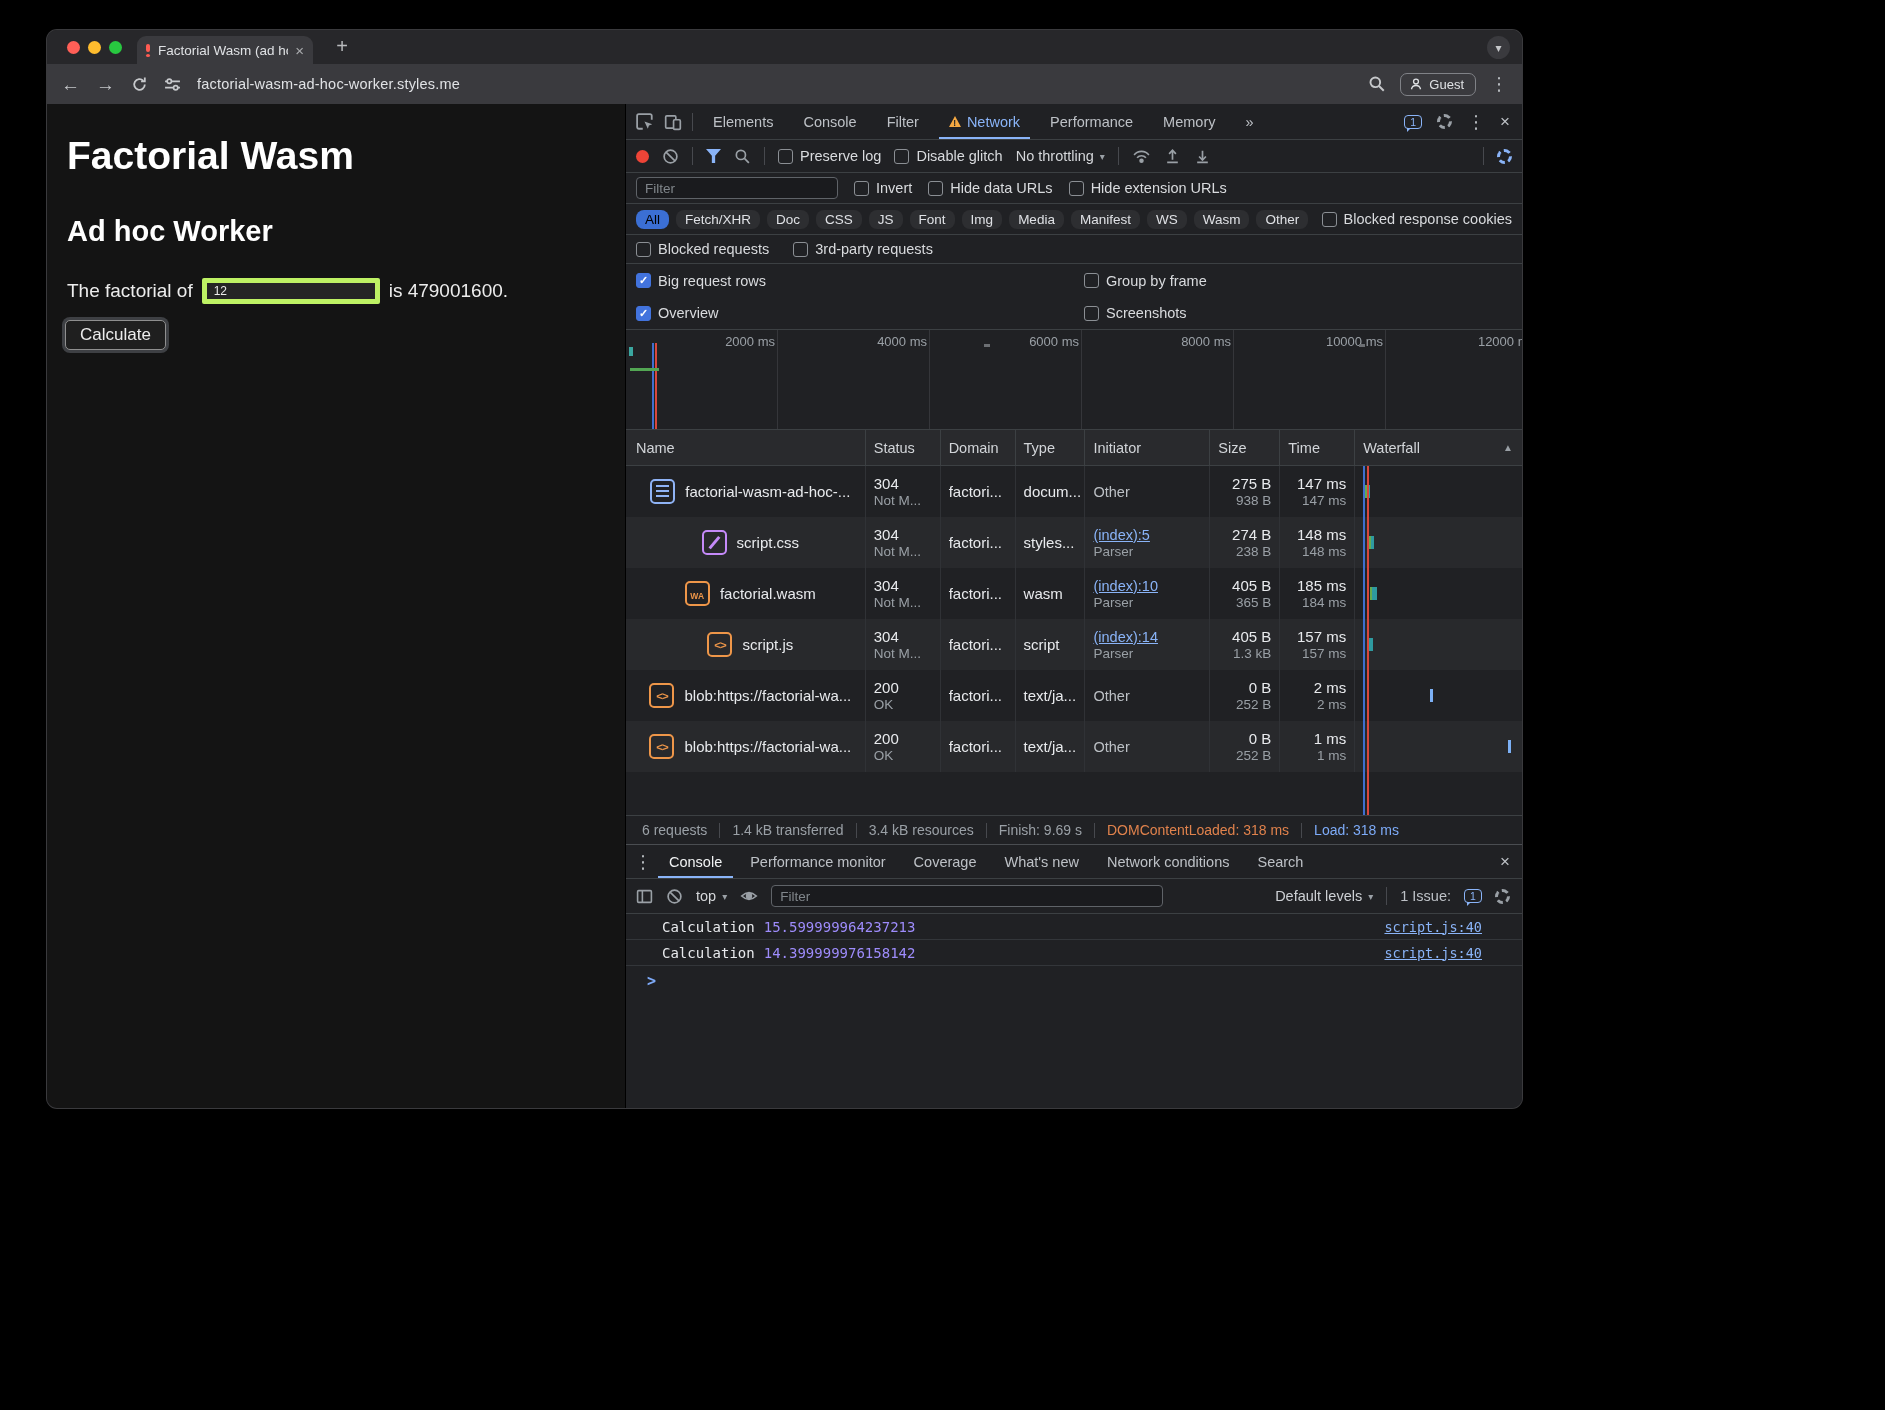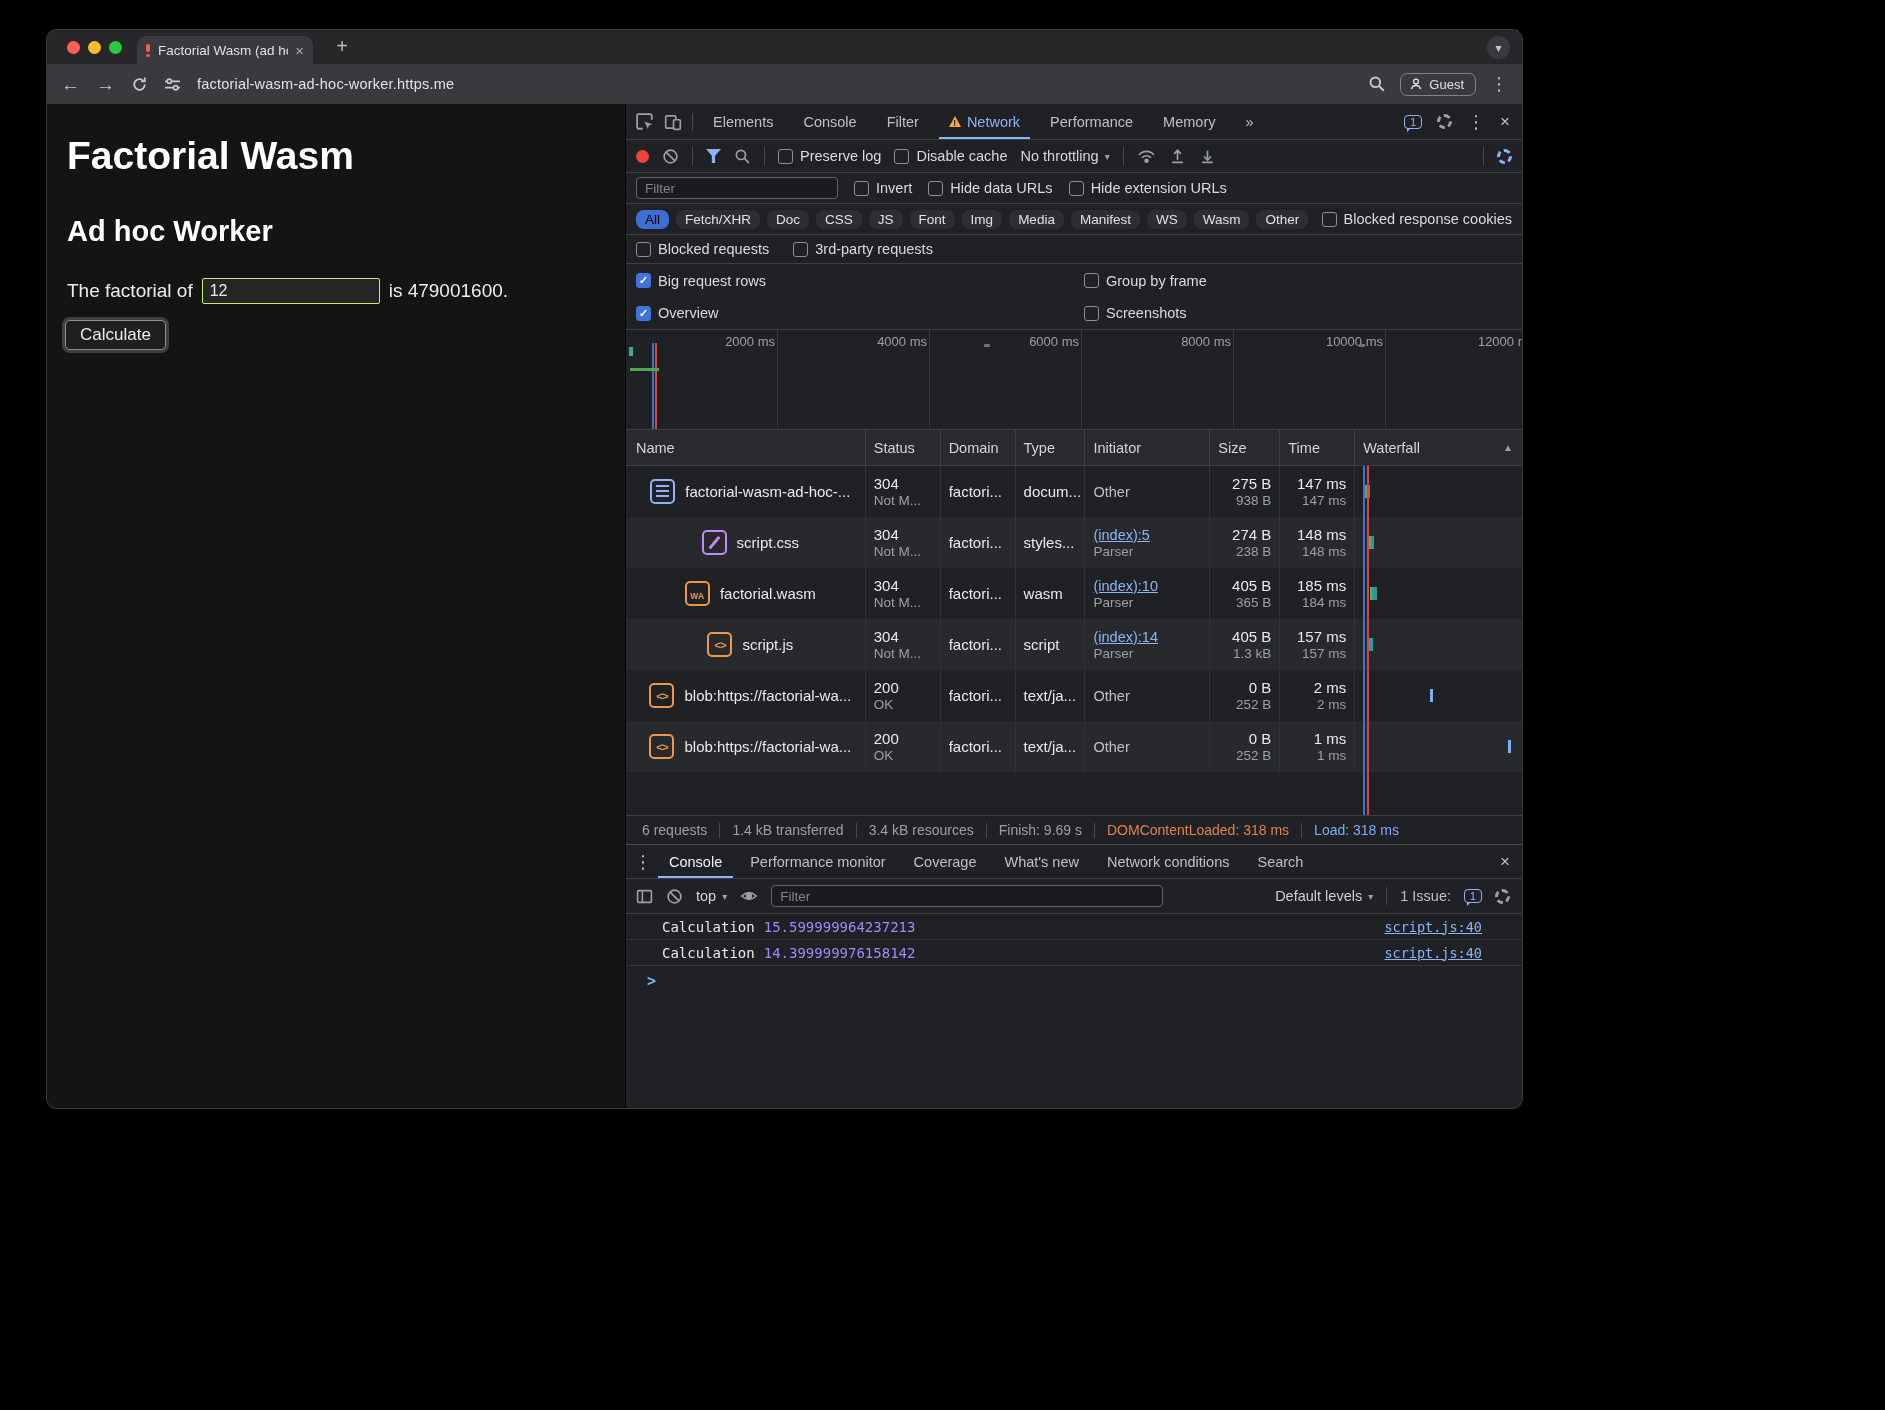--- a/index.html
+++ b/index.html
@@ -44,21 +44,21 @@
   .guest {
     display:flex; align-items:center; gap:6px; border:1px solid #808287; border-radius:7px;
     padding:3px 11px 3px 8px; color:#dfe1e4; font-size:13px;
   }
   
   .content { display:flex; height:1004px; }
   .page { width:578px; background:#141414; color:#fff; flex:none; }
   .page h1 { margin:30px 0 0 20px; font-size:39px; font-weight:700; }
   .page h2 { margin:37px 0 0 20px; font-size:29px; font-weight:700; }
   .fact-line { margin:30px 0 0 20px; display:flex; align-items:center; gap:9px; font-size:19px; color:#ededed; }
-  .fact-input { width:178px; height:26px; background:#252525; border:1px solid #bef264; border-radius:2px; color:#ececec; font-size:16px; padding:0 7px; font-family:"Liberation Sans",sans-serif; }
+  .fact-input { width:178px; height:26px; background:#252525; border:5px solid #bef264; border-radius:2px; color:#ececec; font-size:12px; padding:0 7px; font-family:"Liberation Sans",sans-serif; }
   .calc-btn { margin:16px 0 0 18px; padding:4px 14px; font-size:17px; color:#ececec; background:#1f1f1f; border:1px solid #8f8f8f; border-radius:5px; box-shadow:0 0 0 3px #3e4044; font-family:"Liberation Sans",sans-serif; }
   
   .devtools { width:897px; flex:none; background:#202124; color:#e8eaed; font-size:14.5px; display:flex; flex-direction:column; border-left:1px solid #000; }
   .bb { border-bottom:1px solid #3c4043; }
   .icon { color:#9aa0a6; display:inline-flex; }
   .sep { width:1px; height:18px; background:#47494e; flex:none; }
   .kebab { color:#bdc1c6; font-size:18px; line-height:1; }
   .xclose { color:#bdc1c6; font-size:17px; line-height:1; }
   .gear { display:inline-block; width:15px; height:15px; border:3.2px dashed #9aa0a6; border-radius:50%; }
   .gear.blue { border-color:#8ab4f8; }
@@ -194,21 +194,21 @@
         </svg>
     </span>
     <span class="icon">
       <svg width="17" height="17" viewBox="0 0 16 16" stroke="#c6c8cb" stroke-width="1.6" fill="none">
         <line x1="1" y1="5" x2="15" y2="5"></line>
           <circle cx="5" cy="5" r="2" fill="#3a3a3e"></circle>
         <line x1="1" y1="11" x2="15" y2="11"></line>
           <circle cx="11" cy="11" r="2" fill="#3a3a3e"></circle>
       </svg>
     </span>
-    <div class="url-text">factorial-wasm-ad-hoc-worker.https.me</div>
+    <div class="url-text">factorial-wasm-ad-hoc-worker.styles.me</div>
     <div class="tb-right">
       <span class="icon">
         <svg width="18" height="18" viewBox="0 0 16 16" stroke="#c6c8cb" stroke-width="1.7" fill="none">
             <circle cx="6.5" cy="6.5" r="4.3"></circle>
             <line x1="9.8" y1="9.8" x2="14" y2="14"></line>
           </svg>
       </span>
       <span class="guest">
         <svg width="14" height="14" viewBox="0 0 16 16">
             <circle cx="8" cy="5.2" r="2.8" fill="none" stroke="#dfe1e4" stroke-width="1.5"></circle>
@@ -283,21 +283,21 @@
               <line x1="9.8" y1="9.8" x2="14" y2="14"></line>
             </svg>
         </span>
         <span class="sep"></span>
         <span class="cbwrap">
             <span class="cb"></span>
             <span>Preserve log</span>
           </span>
         <span class="cbwrap">
             <span class="cb"></span>
-            <span>Disable cache</span>
+            <span>Disable glitch</span>
           </span>
         <span class="throttle">
           <span>No throttling</span>
           <span class="caret">▾</span>
         </span>
         <span class="sep"></span>
         <span class="icon">
           <svg width="19" height="16" viewBox="0 0 18 14" fill="none" stroke="#9aa0a6" stroke-width="1.5">
               <path d="M2 6a9 9 0 0 1 14 0"></path>
               <path d="M4.8 8.7a5.5 5.5 0 0 1 8.4 0"></path>

